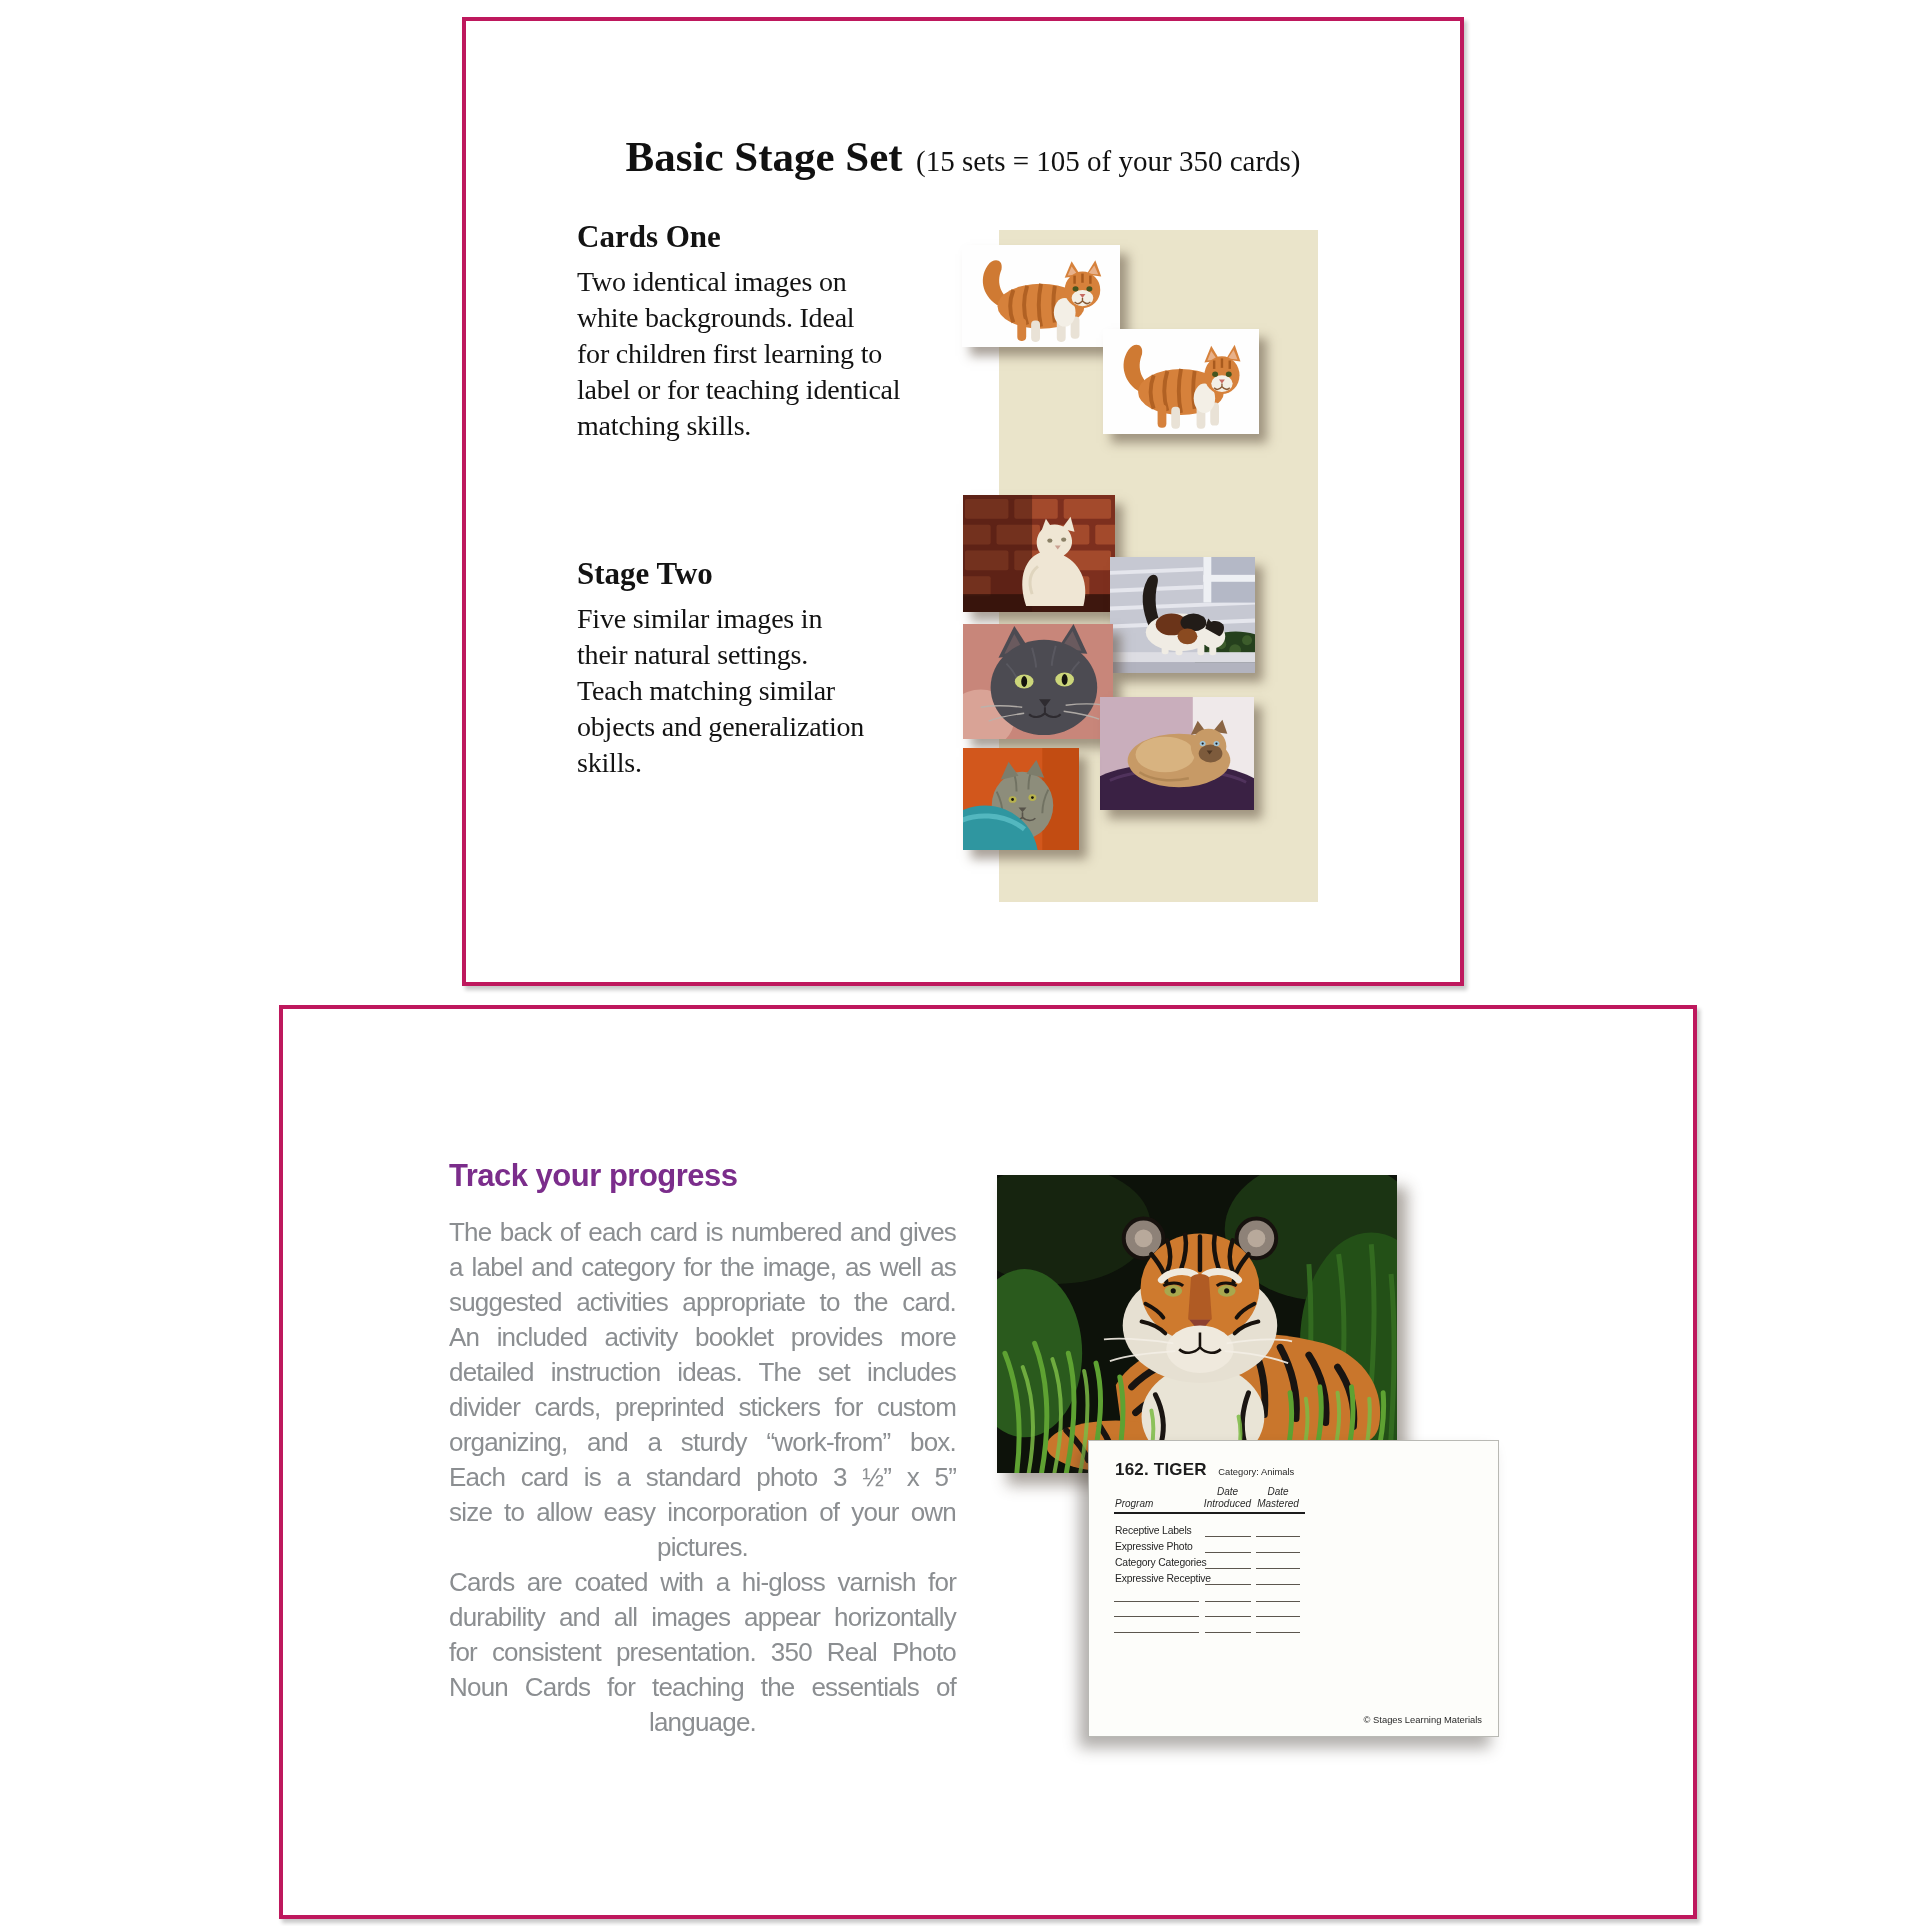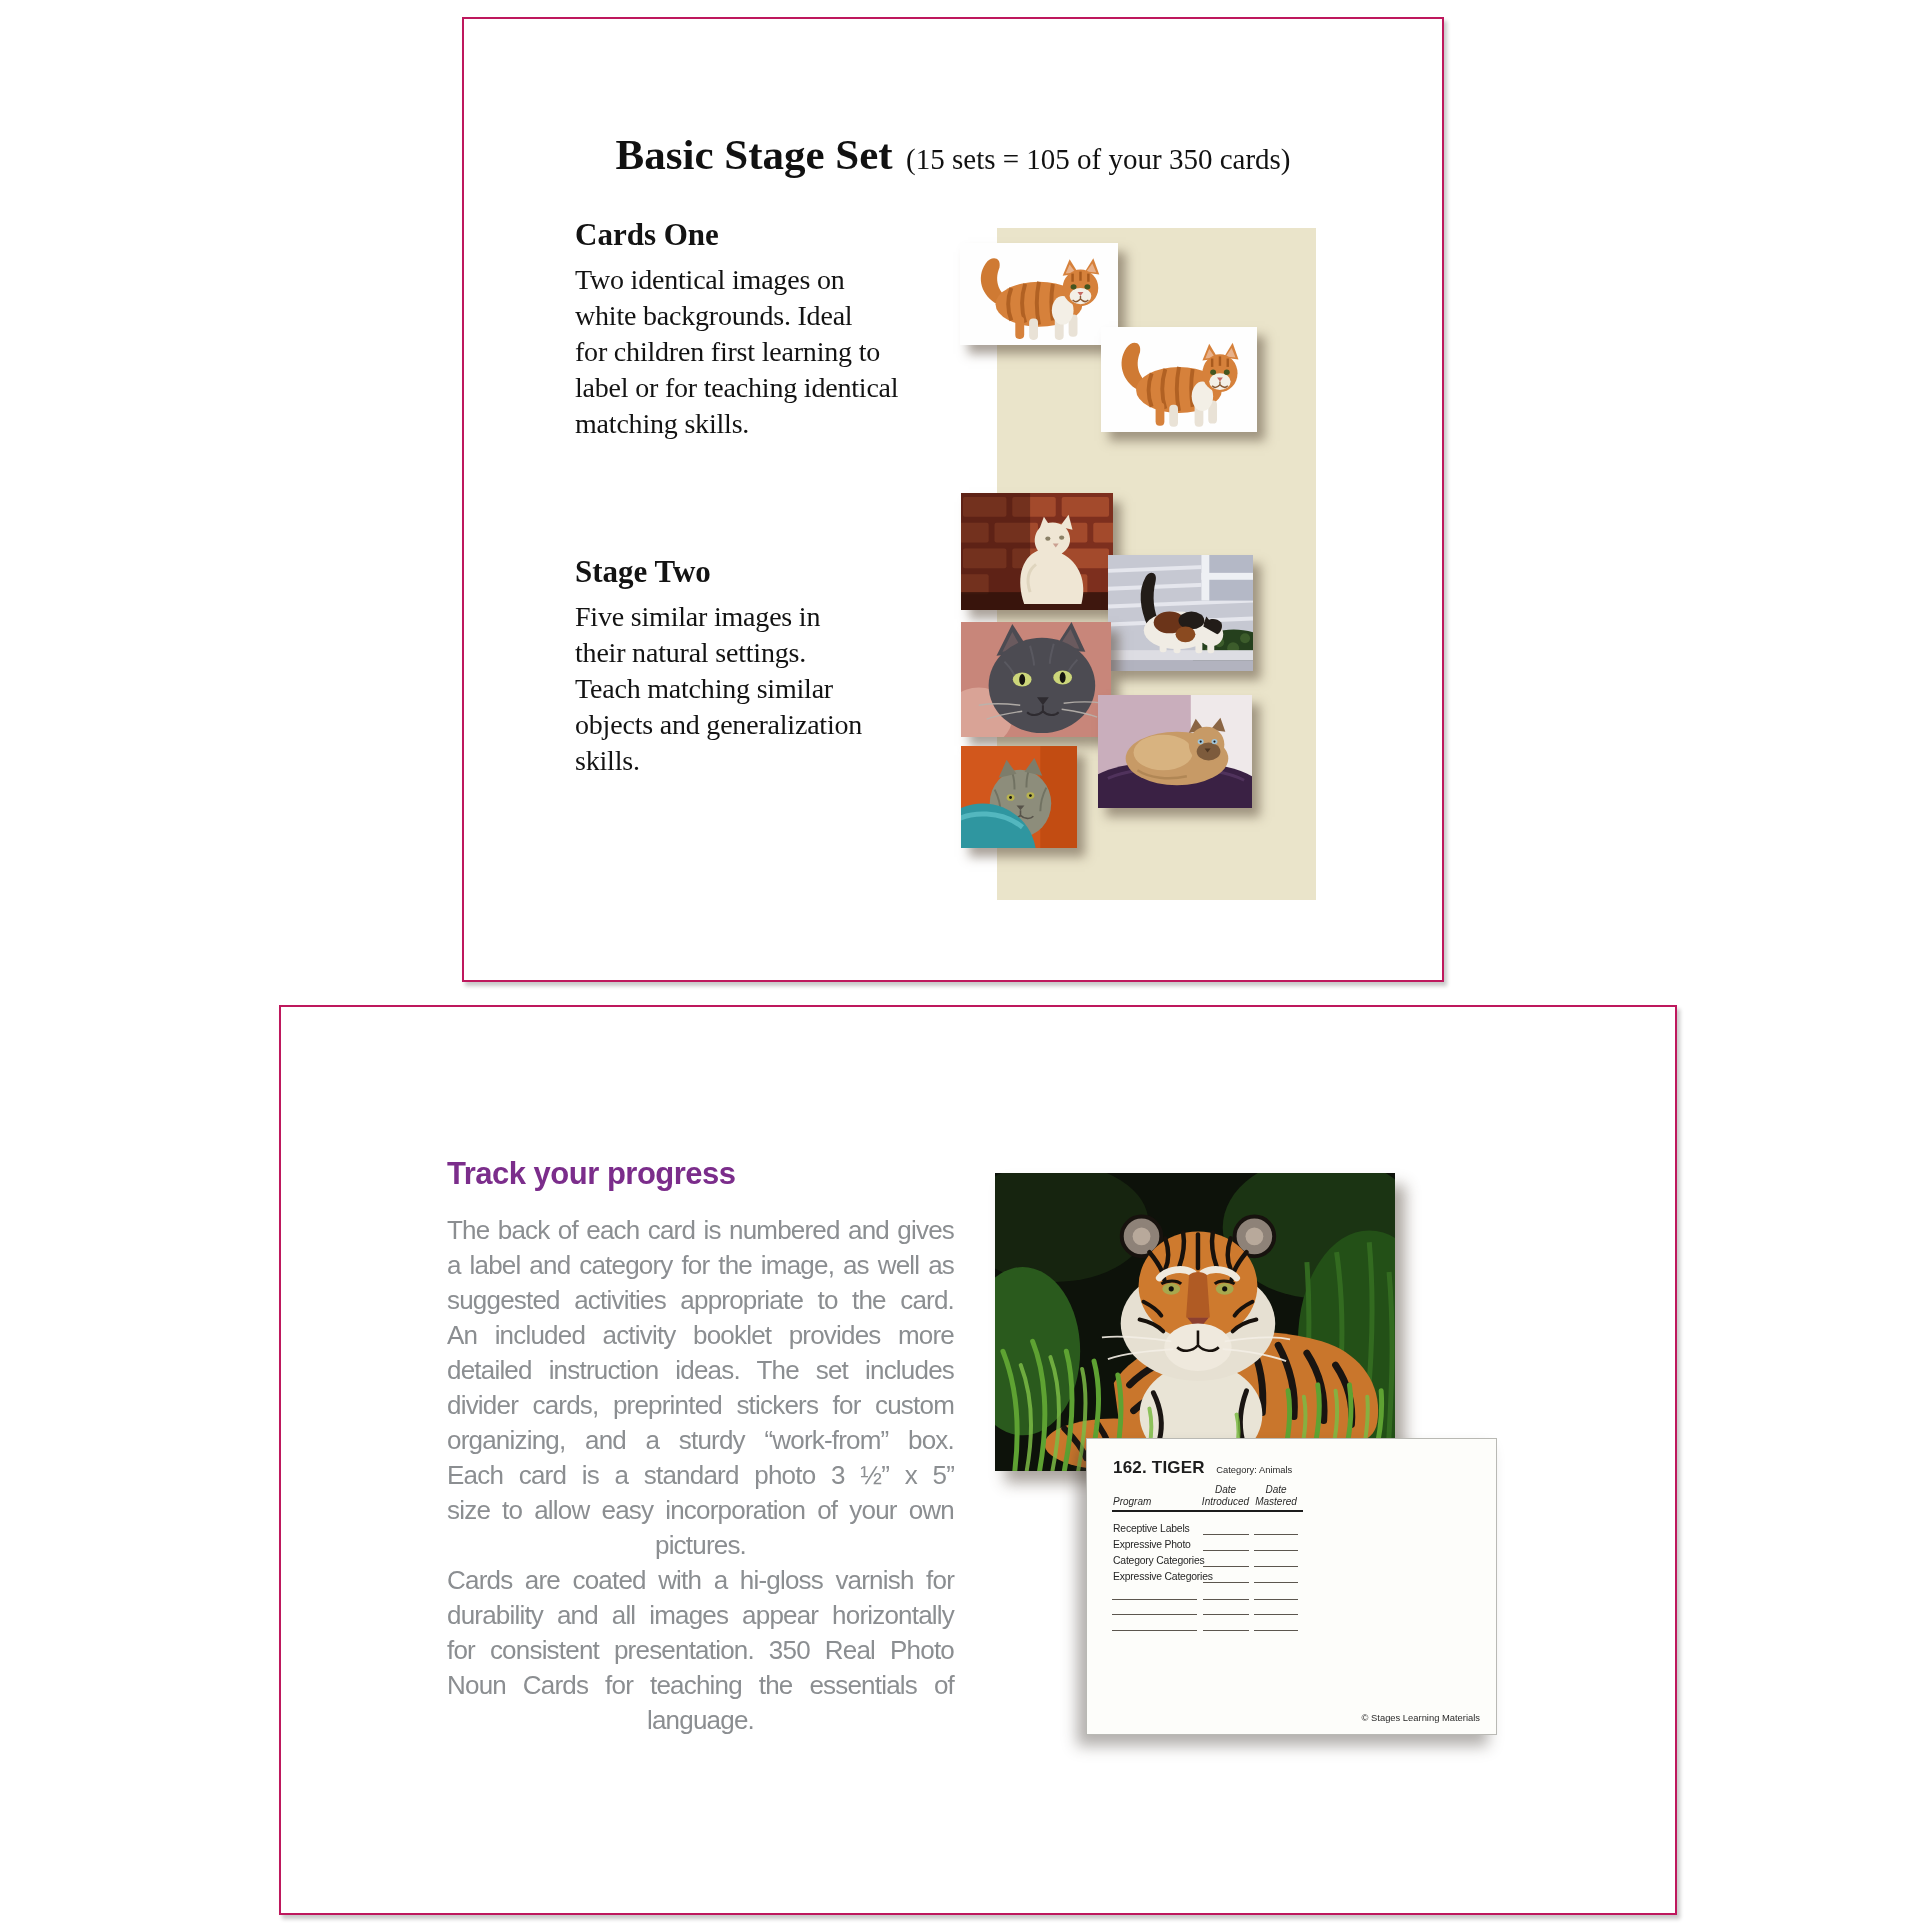--- a/index.html
+++ b/index.html
@@ -2,22 +2,23 @@
 <html><head>
 <meta charset="utf-8">
 <style>
   html, body { margin:0; padding:0; background:#ffffff; }
   .canvas {
     position:relative; width:1927px; height:1927px; background:#ffffff;
     font-family:"Liberation Sans", sans-serif; overflow:hidden;
   }
   .panel {
     position:absolute; background:#ffffff;
-    border:2px solid #be185d;
+    border:4px solid #be185d;
     box-shadow:3px 4px 4px rgba(0,0,0,.22);
+    padding-left:16px;
   }
   .panel-top  { left:462px; top:17px;   width:978px;  height:961px; }
   .panel-bottom{ left:279px; top:1005px; width:1394px; height:906px; }
 
   
   .p1-title { position:absolute; left:0; right:0; top:111px; text-align:center; white-space:nowrap; }
   .p1-title .t1 { font-family:"Liberation Serif", serif; font-weight:bold; font-size:43px; color:#111; }
   .p1-title .t2 { font-family:"Liberation Serif", serif; font-size:29px; color:#111; margin-left:9px; }
 
   .stage { position:absolute; left:111px; width:408px; color:#131313; }
@@ -470,21 +471,21 @@
         <span class="lbl">Expressive Photo</span>
         <span class="tc-line c2"></span>
           <span class="tc-line c3"></span>
       </div>
       <div class="tc-row r2">
         <span class="lbl">Category Categories</span>
         <span class="tc-line c2"></span>
           <span class="tc-line c3"></span>
       </div>
       <div class="tc-row r3">
-        <span class="lbl">Expressive Categories</span>
+        <span class="lbl">Expressive Receptive</span>
         <span class="tc-line c2"></span>
           <span class="tc-line c3"></span>
       </div>
       <div class="tc-row r4">
         <span class="tc-line c1"></span>
           <span class="tc-line c2"></span>
           <span class="tc-line c3"></span>
       </div>
       <div class="tc-row r5">
         <span class="tc-line c1"></span>

